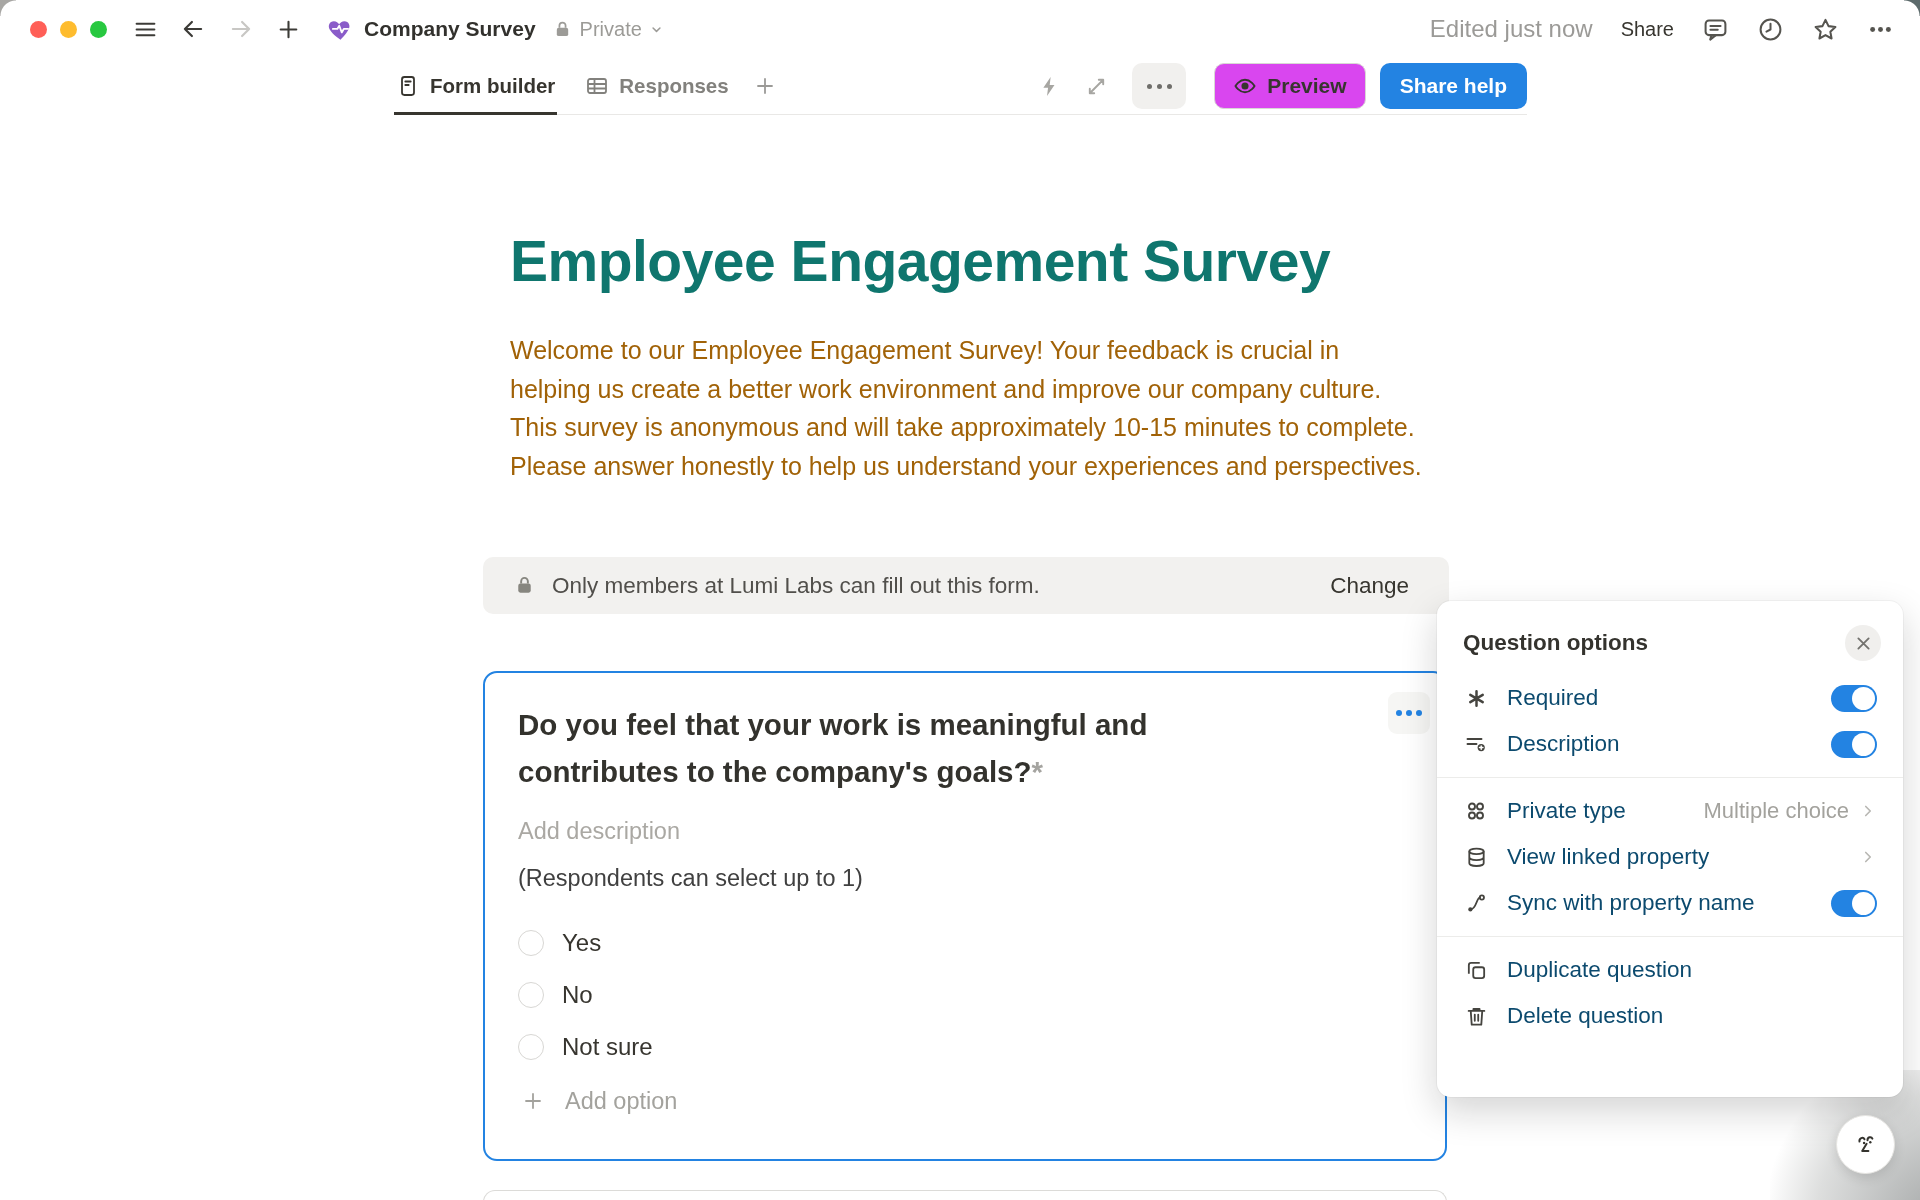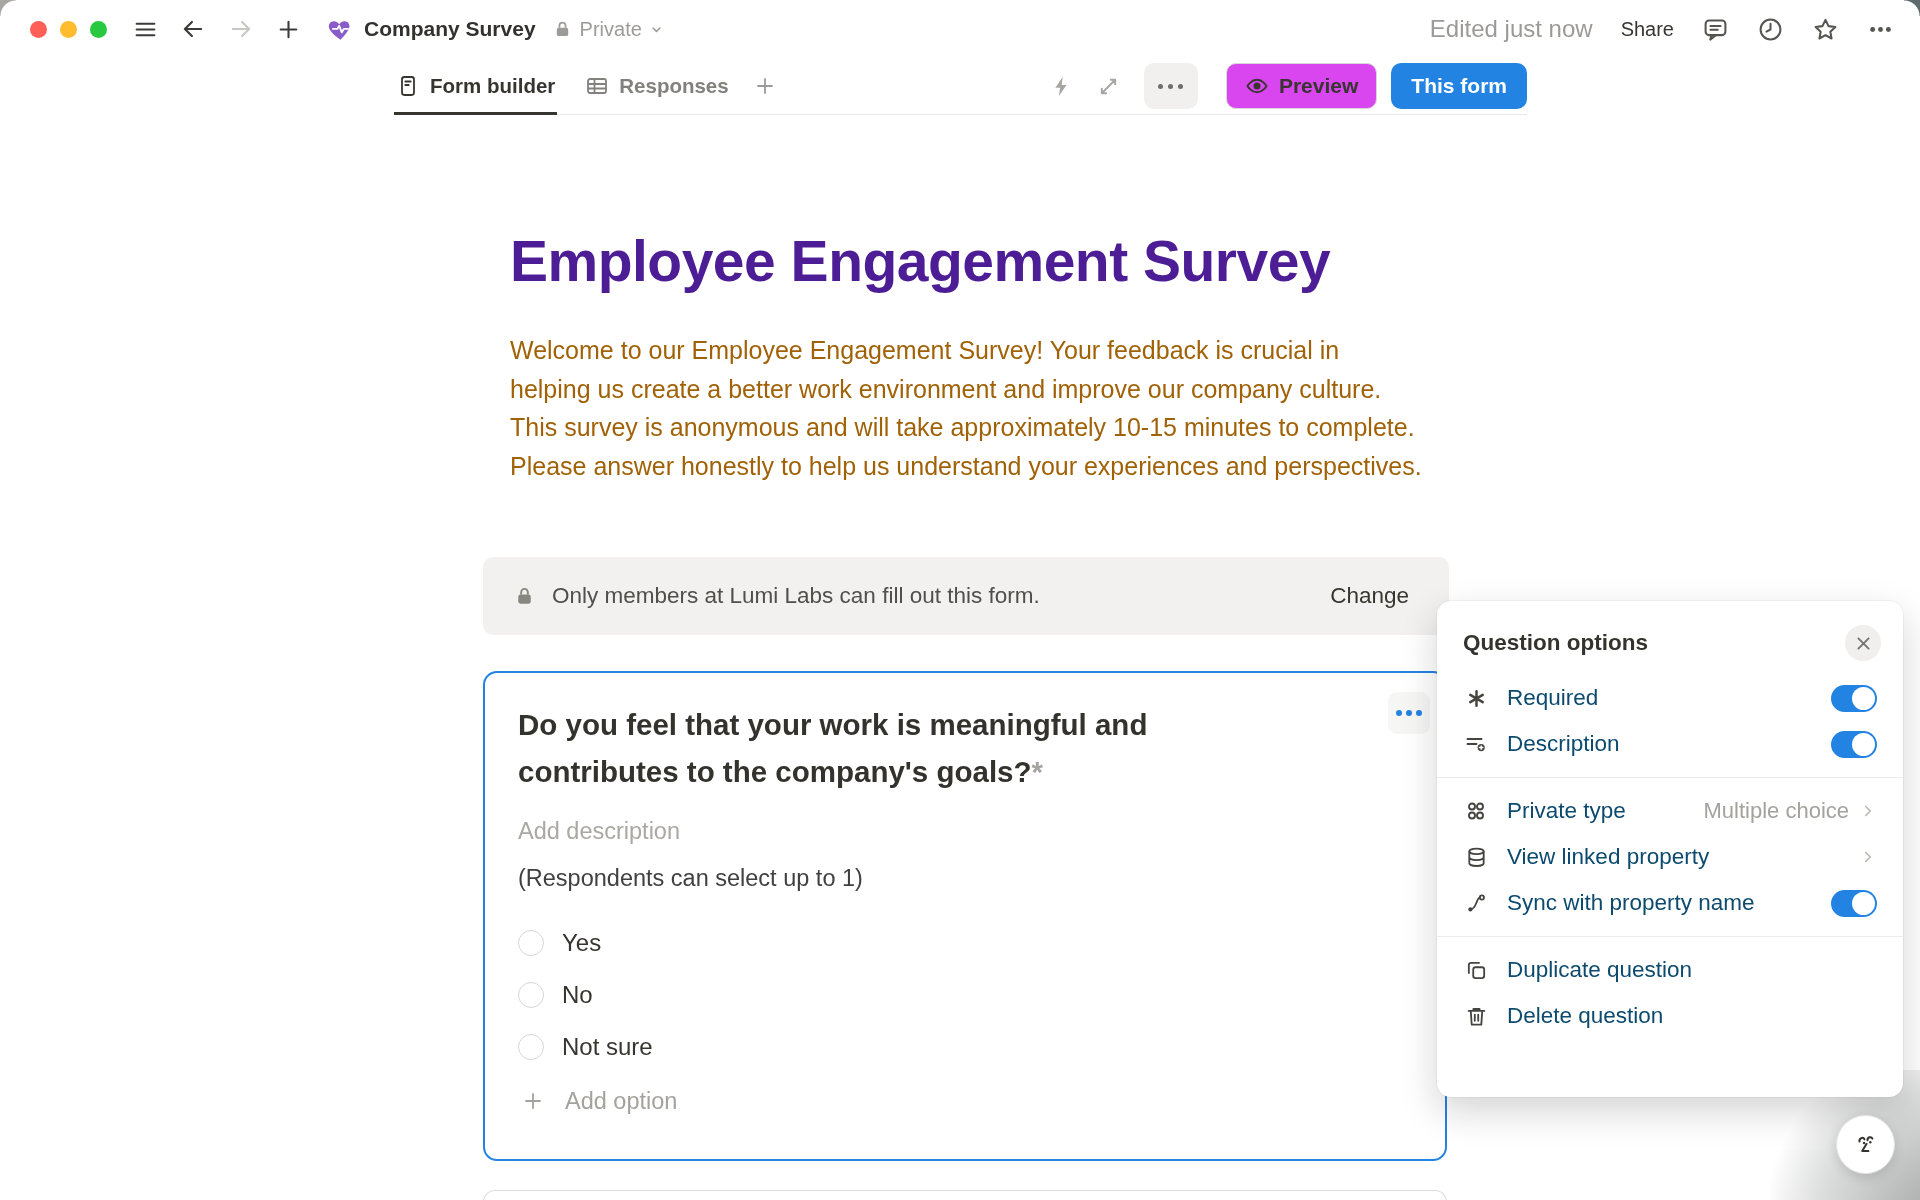--- a/index.html
+++ b/index.html
@@ -50,25 +50,25 @@
     align-items:center; justify-content:center; gap:5px; margin-right:28px; cursor:pointer; }
   .more-chip i { width:5px; height:5px; border-radius:50%; background:#6f6e6a; }
   .btn-preview { height:46px; border:1px solid #d9d8d5; border-radius:10px; background:#d946ef;
     display:flex; align-items:center; gap:10px; padding:0 18px; font-size:21px; font-weight:600;
     color:#37352f; margin-right:14px; cursor:pointer; font-family:inherit; }
   .btn-shareform { height:46px; border:none; border-radius:10px; background:#2383e2; color:#fff;
     font-size:21px; font-weight:700; padding:0 20px; cursor:pointer; font-family:inherit; }
 
   
   .page-title { position:absolute; left:510px; top:228px; width:920px;
-    font-size:57px; font-weight:700; letter-spacing:-0.5px; color:#4c1d95; z-index:1; }
+    font-size:57px; font-weight:700; letter-spacing:-0.5px; color:#0f766e; z-index:1; }
   .page-desc { position:absolute; left:510px; top:331px; width:912px;
     font-size:25px; line-height:38.5px; color:#a16207; z-index:1; }
 
-  .banner { position:absolute; left:483px; top:557px; width:966px; height:78px;
+  .banner { position:absolute; left:483px; top:557px; width:966px; height:57px;
     background:#f2f1ef; border-radius:10px; display:flex; align-items:center;
     padding:0 40px 0 30px; z-index:1; }
   .banner .lock { color:#87867f; margin-right:16px; }
   .banner-text { font-size:22.5px; color:#514f4b; }
   .banner-action { margin-left:auto; font-size:22.5px; color:#37352f; cursor:pointer; }
 
   
   .card { position:absolute; left:483px; top:671px; width:964px; height:490px;
     background:#fff; border:2px solid #2383e2; border-radius:14px; z-index:2;
     padding:28px 36px 0 33px; }
@@ -232,21 +232,21 @@
         <i></i>
         <i></i>
       </span>
     <button class="btn-preview">
       <svg width="24" height="24" viewBox="0 0 24 24" fill="none" stroke="currentColor" stroke-width="1.9">
           <path d="M2.5 12S6 5.8 12 5.8 21.5 12 21.5 12 18 18.2 12 18.2 2.5 12 2.5 12z"></path>
           <circle cx="12" cy="12" r="2.6" fill="currentColor"></circle>
         </svg>
       <span>Preview</span>
     </button>
-    <button class="btn-shareform">This form</button>
+    <button class="btn-shareform">Share help</button>
   </div>
 </div>
 
 <h1 class="page-title">Employee Engagement Survey</h1>
 <p class="page-desc">Welcome to our Employee Engagement Survey! Your feedback is crucial in helping us create a better work environment and improve our company culture. This survey is anonymous and will take approximately 10-15 minutes to complete. Please answer honestly to help us understand your experiences and perspectives.</p>
 
 <div class="banner">
   <span class="lock">
     <svg width="23" height="23" viewBox="0 0 24 24" fill="currentColor">
         <rect x="5.5" y="10" width="13" height="9.5" rx="2.2"></rect>

